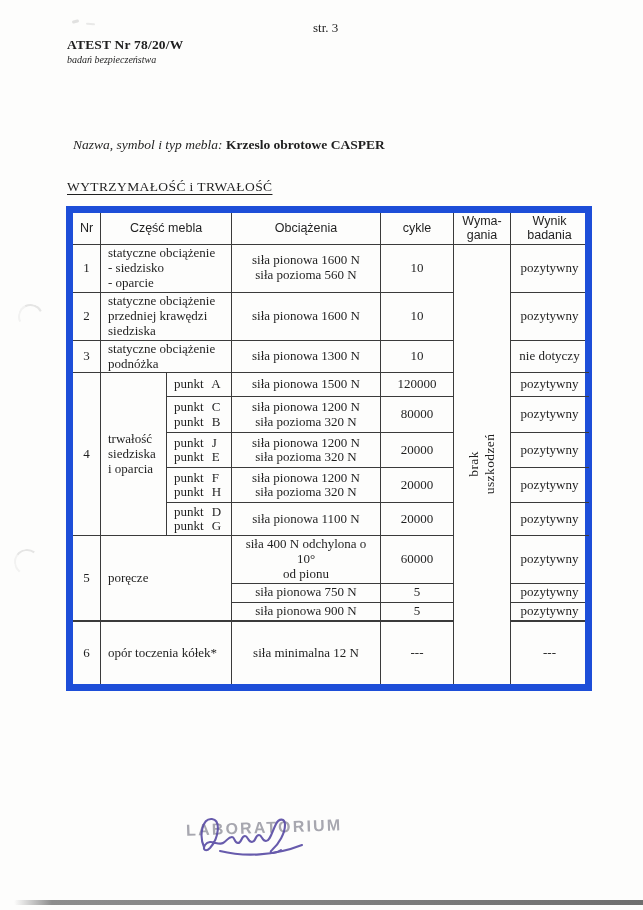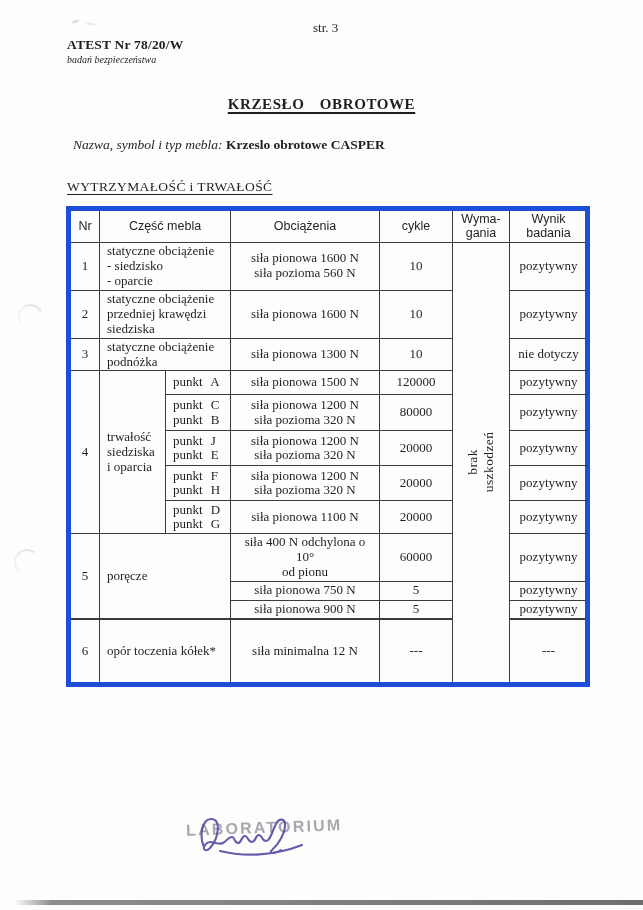--- a/index.html
+++ b/index.html
@@ -26,21 +26,21 @@
   .name-line .val { font-weight:bold; }
   .section-title {
     left:67px; top:179px; font-size:13.5px; letter-spacing:.4px;
     text-decoration:underline; text-underline-offset:3px;
   }
 
   
   table.results {
     position:absolute; left:66px; top:206px; width:519px;
     border-collapse:collapse; table-layout:fixed;
-    border:5px solid #1d4ed8;
+    border:7px solid #1d4ed8;
   }
   table.results td, table.results th {
     border:1px solid #3b3b3b; padding:1px 3px;
     font-size:13px; line-height:1.14; vertical-align:middle;
     overflow:hidden;
   }
   table.results th {
     font-family:"Liberation Sans", sans-serif; font-weight:normal;
     font-size:12.5px; line-height:1.15; text-align:center;
   }
@@ -88,23 +88,20 @@
 
 <div class="page">
 
   <div class="abs smudge1"></div>
   <div class="abs smudge2"></div>
 
   <div class="abs page-num">str. 3</div>
   <div class="abs atest-no">ATEST Nr 78/20/W</div>
   <div class="abs atest-sub">badań bezpieczeństwa</div>
 
-  <div class="abs doc-title">
-    <span>KRZESŁO OBROTOWE</span>
-  </div>
 
   <div class="abs name-line">
     <span class="lbl">Nazwa, symbol i typ mebla:</span>
     <span class="val">Krzeslo obrotowe CASPER</span>
   </div>
 
   <div class="abs section-title">WYTRZYMAŁOŚĆ i TRWAŁOŚĆ</div>
 
   <table class="results">
     <colgroup>

